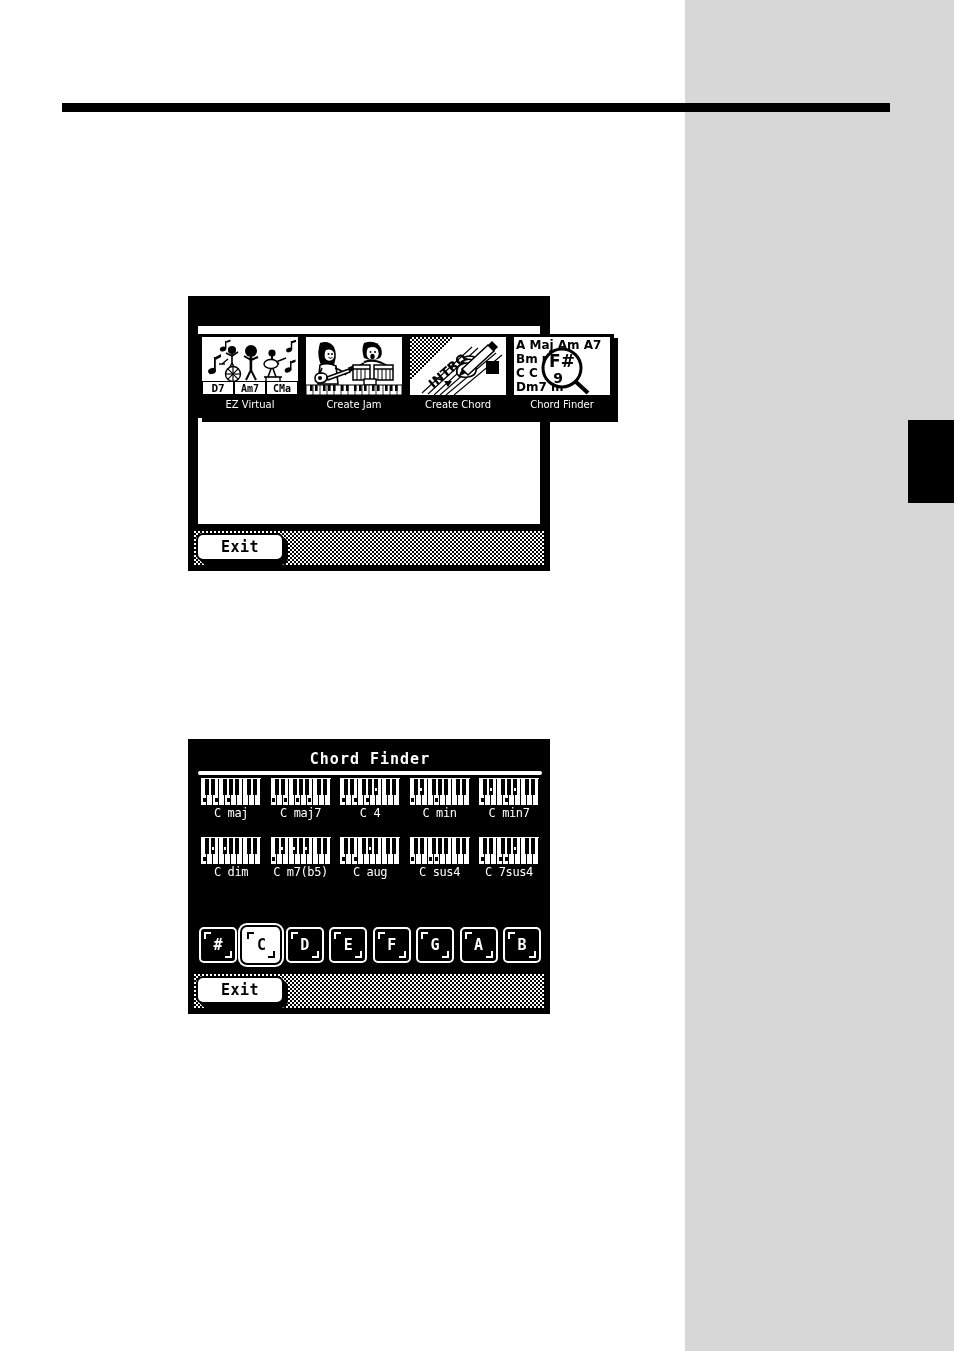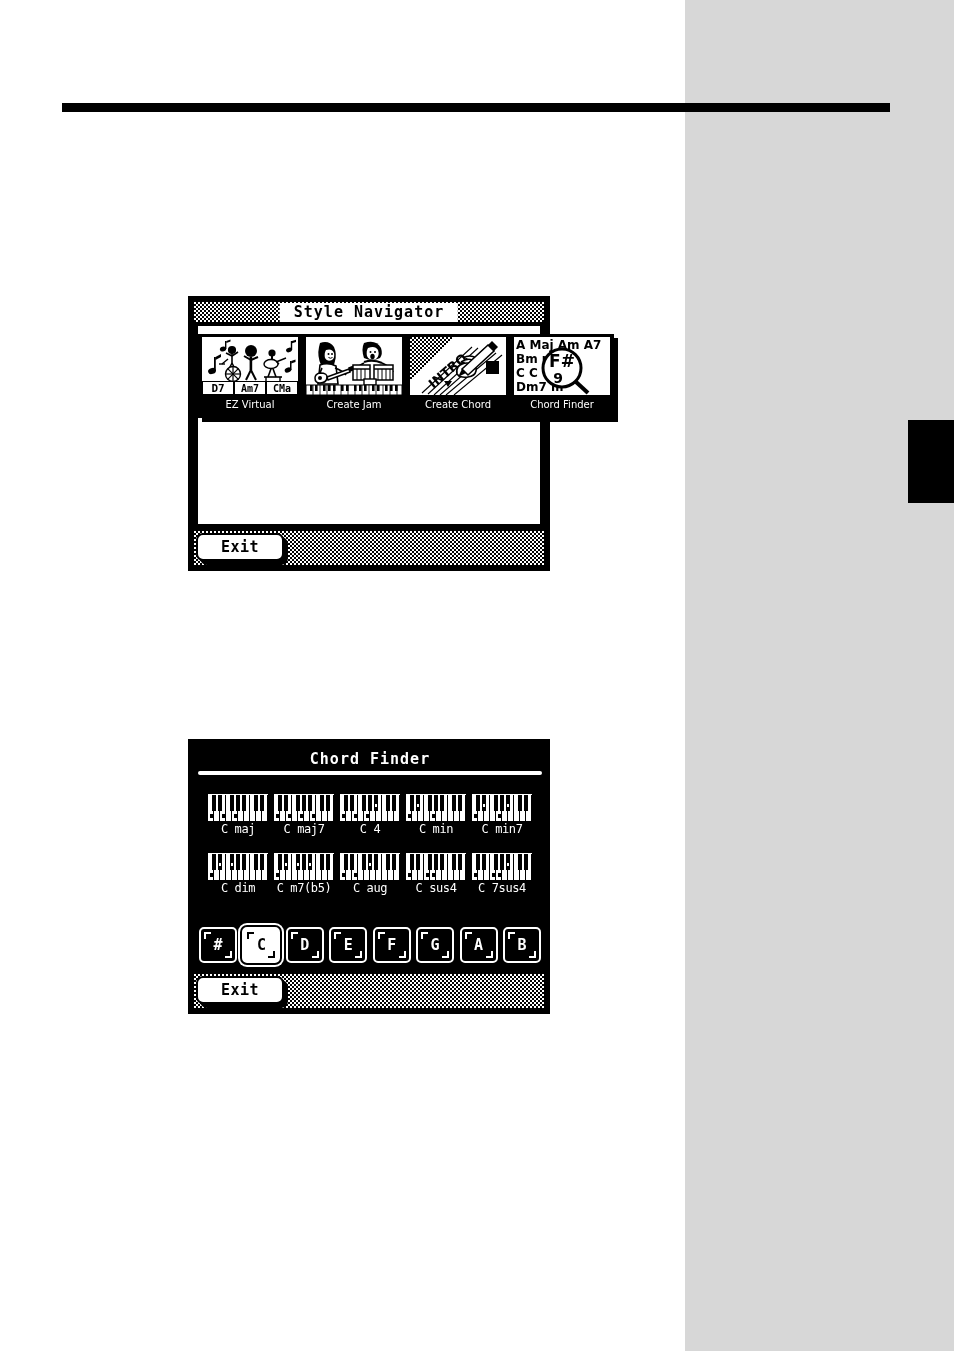--- a/index.html
+++ b/index.html
@@ -219,22 +219,21 @@
     width: 348px;
     height: 194px;
     background: #000000;
     box-sizing: border-box;
   }
   .cf-chord-row {
     position: absolute;
     left: 2px;
     width: 344px;
     display: flex;
-    justify-content: center;
-    margin-top: 16px;
+    justify-content: space-between;
   }
   .cf-chord-row.row1 { top: 3px; }
   .cf-chord-row.row2 { top: 62px; }
   .cf-chord {
     width: 66px;
     display: flex;
     flex-direction: column;
     align-items: center;
   }
   .cf-chord-label {
@@ -331,23 +330,20 @@
 </style>
 </head>
 <body>
 
 <div class="page-sidebar-band"></div>
 <div class="page-rule"></div>
 <div class="chapter-tab"></div>
 
 <div class="lcd" id="screen-style-navigator">
 
-  <div class="sn-titlebar dither">
-    <div class="sn-title-box">Style Navigator</div>
-  </div>
 
   <div class="sn-body">
     <div class="sn-grid">
 
       <div class="sn-tile">
         <div class="sn-tile-shadow"></div>
         <div class="sn-tile-face">
           <div class="sn-tile-art">
             <svg class="art-svg" viewBox="0 0 96 58" xmlns="http://www.w3.org/2000/svg">
               <rect width="96" height="58" fill="#fff"></rect>

